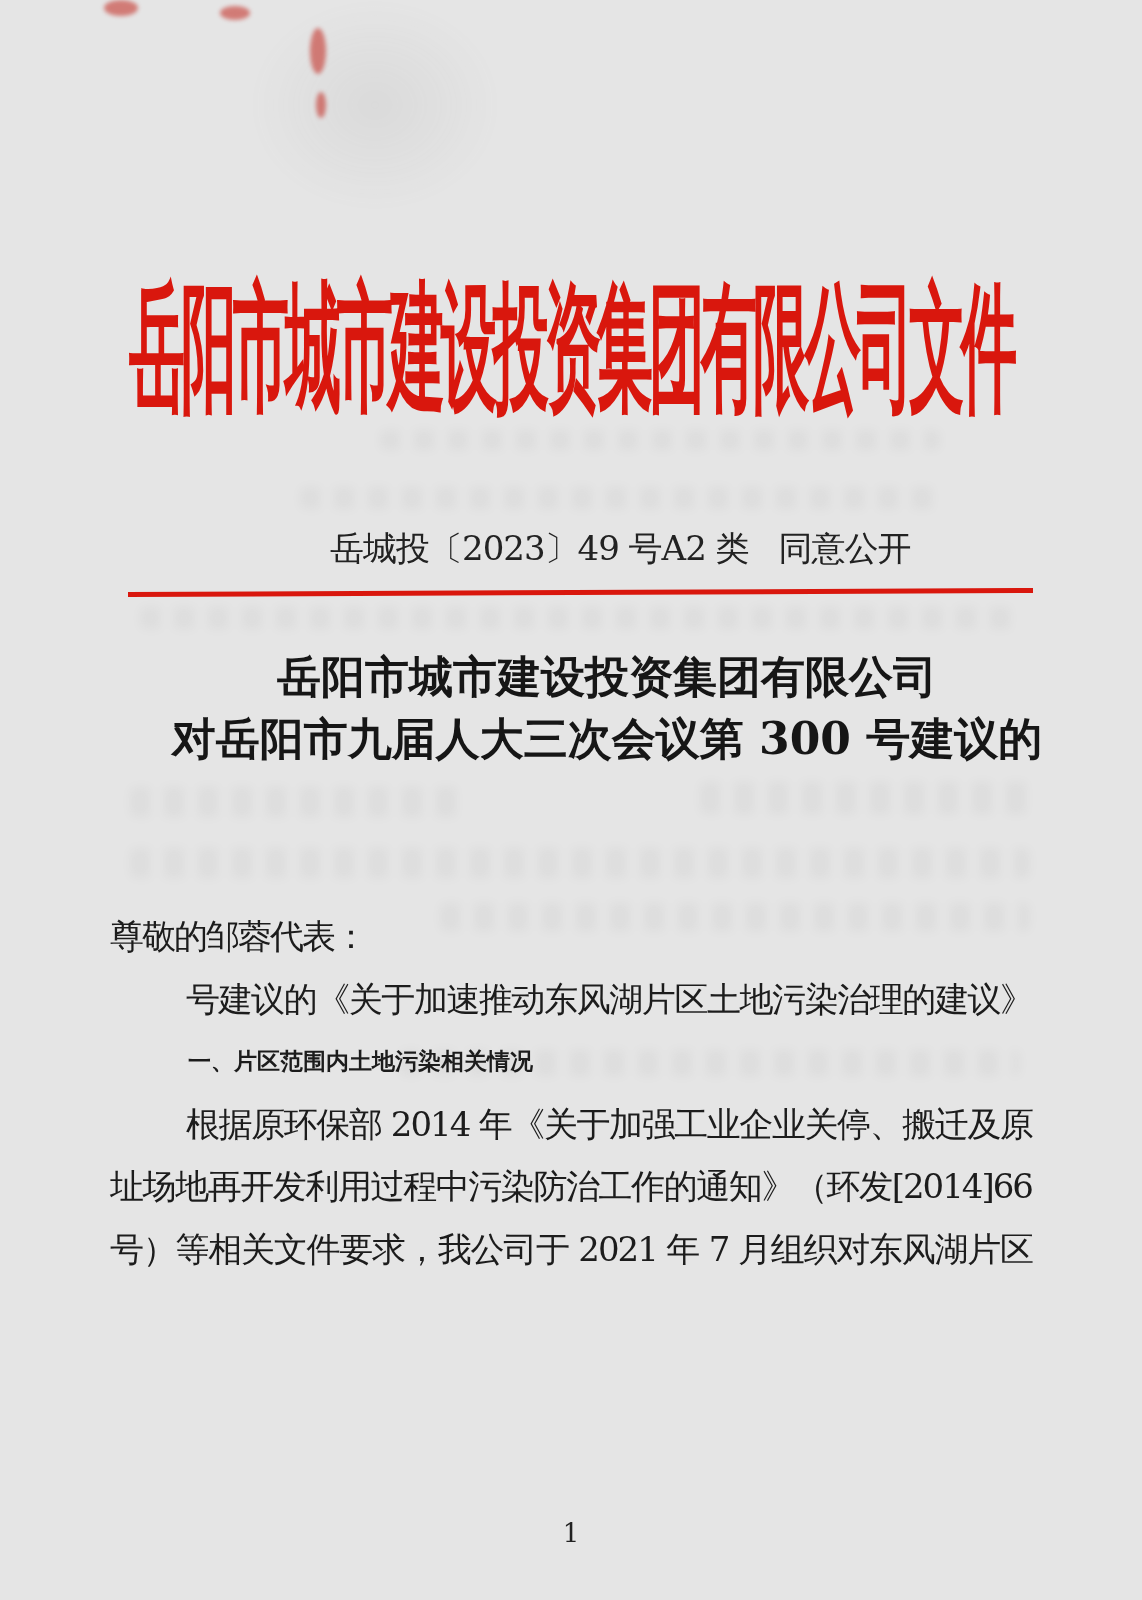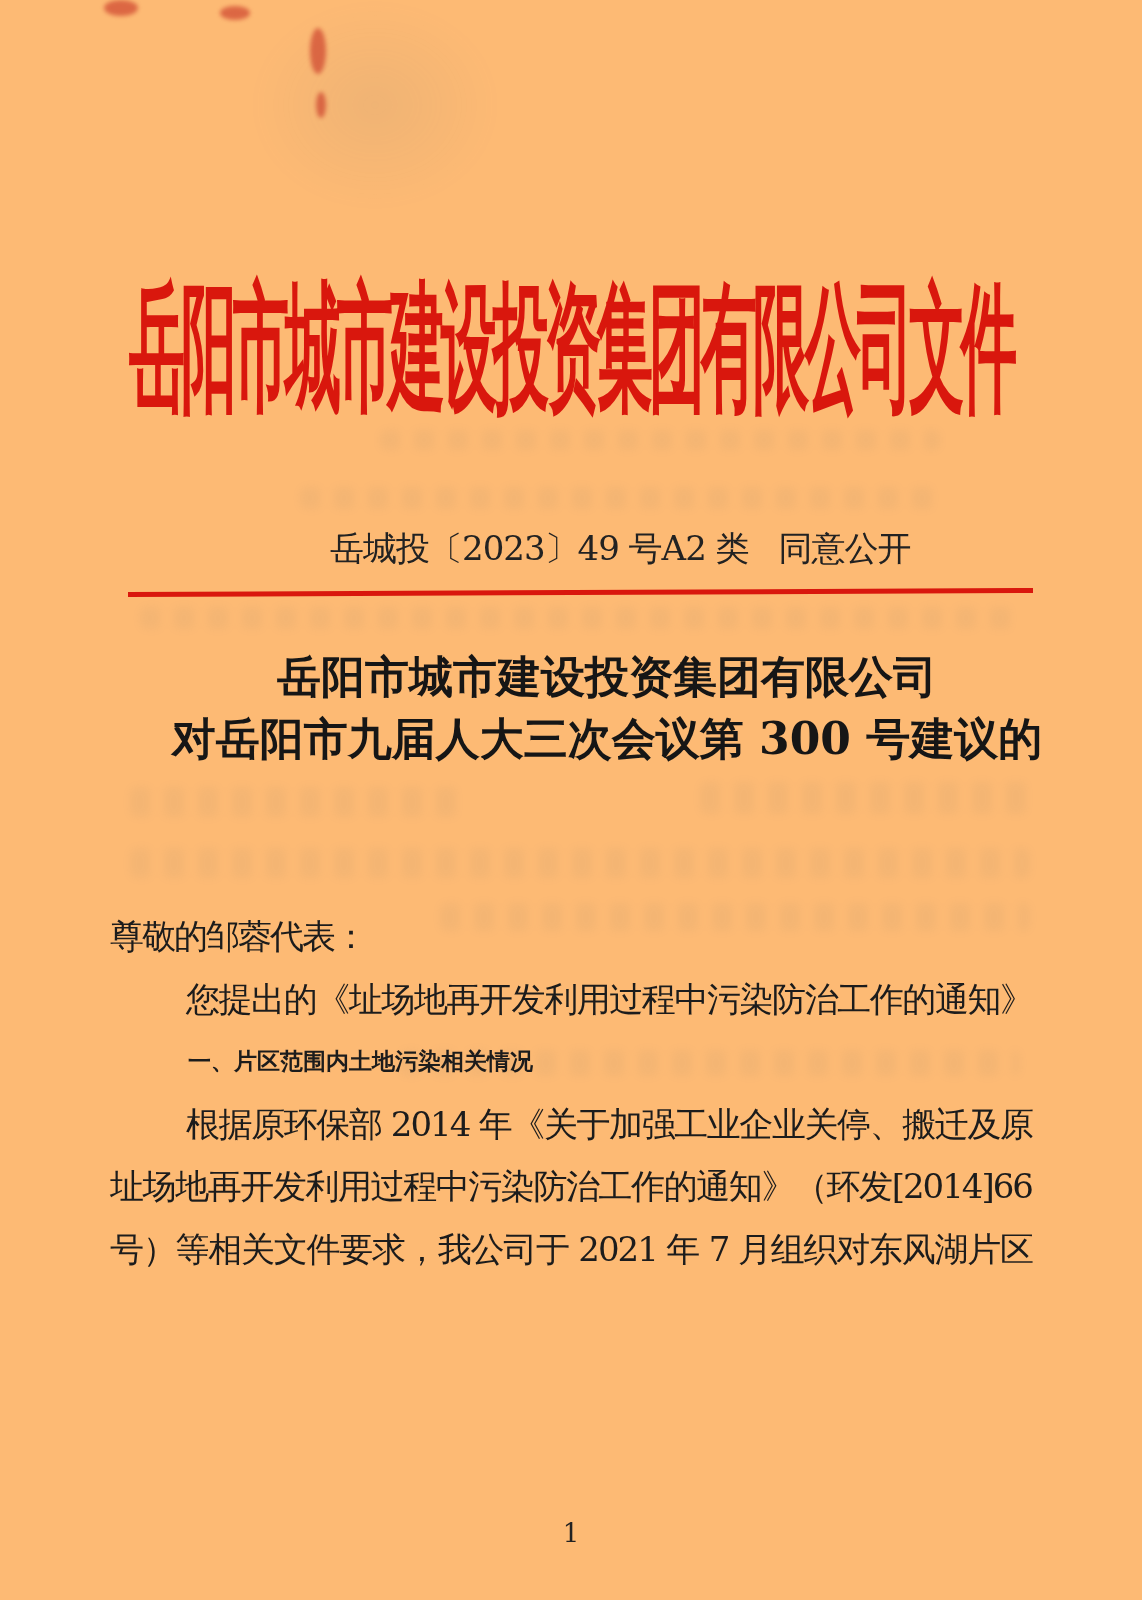--- a/index.html
+++ b/index.html
@@ -1,20 +1,20 @@
 <!DOCTYPE html>
 <html><head>
 <meta charset="utf-8">
 <style>
   html, body { margin: 0; padding: 0; background: #ffffff; }
   .page {
     position: relative;
     width: 1142px;
     height: 1600px;
-    background: #fdba74;
+    background: #e5e5e5;
     overflow: hidden;
     font-family: "DejaVu Serif", "Liberation Serif", serif;
     color: #1e1e1e;
   }
 
   
   .banner {
     position: absolute;
     top: 276px;
     left: 0;
@@ -162,21 +162,21 @@
 
   <div class="red-rule"></div>
 
   <div class="title-block">
     <div>岳阳市城市建设投资集团有限公司</div>
     <div>对岳阳市九届人大三次会议第 300 号建议的</div>
   </div>
 
   <div class="body-block">
     <div class="line">尊敬的邹蓉代表：</div>
-    <div class="line justify indent">您提出的《址场地再开发利用过程中污染防治工作的通知》</div>
+    <div class="line justify indent">号建议的《关于加速推动东风湖片区土地污染治理的建议》</div>
     <div class="line heading">一、片区范围内土地污染相关情况</div>
     <div class="line justify indent">根据原环保部 2014 年《关于加强工业企业关停、搬迁及原</div>
     <div class="line justify">址场地再开发利用过程中污染防治工作的通知》（环发[2014]66</div>
     <div class="line justify">号）等相关文件要求，我公司于 2021 年 7 月组织对东风湖片区</div>
   </div>
 
   <div class="page-number">1</div>
 
 </div>
 

